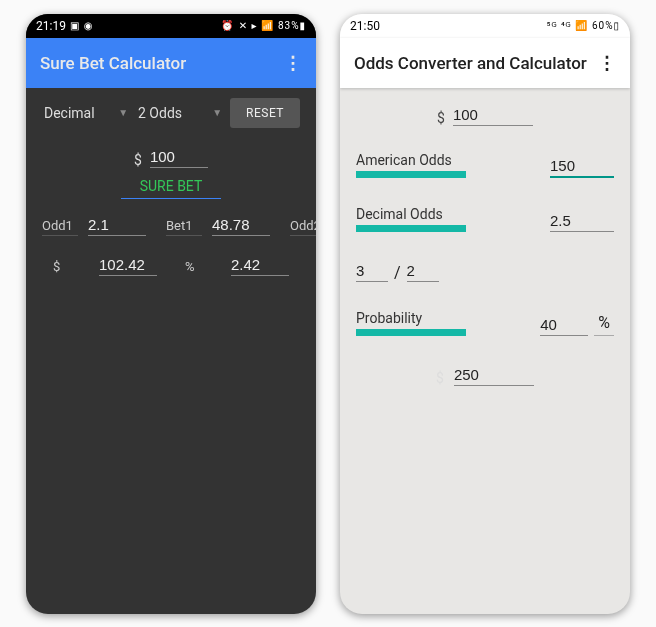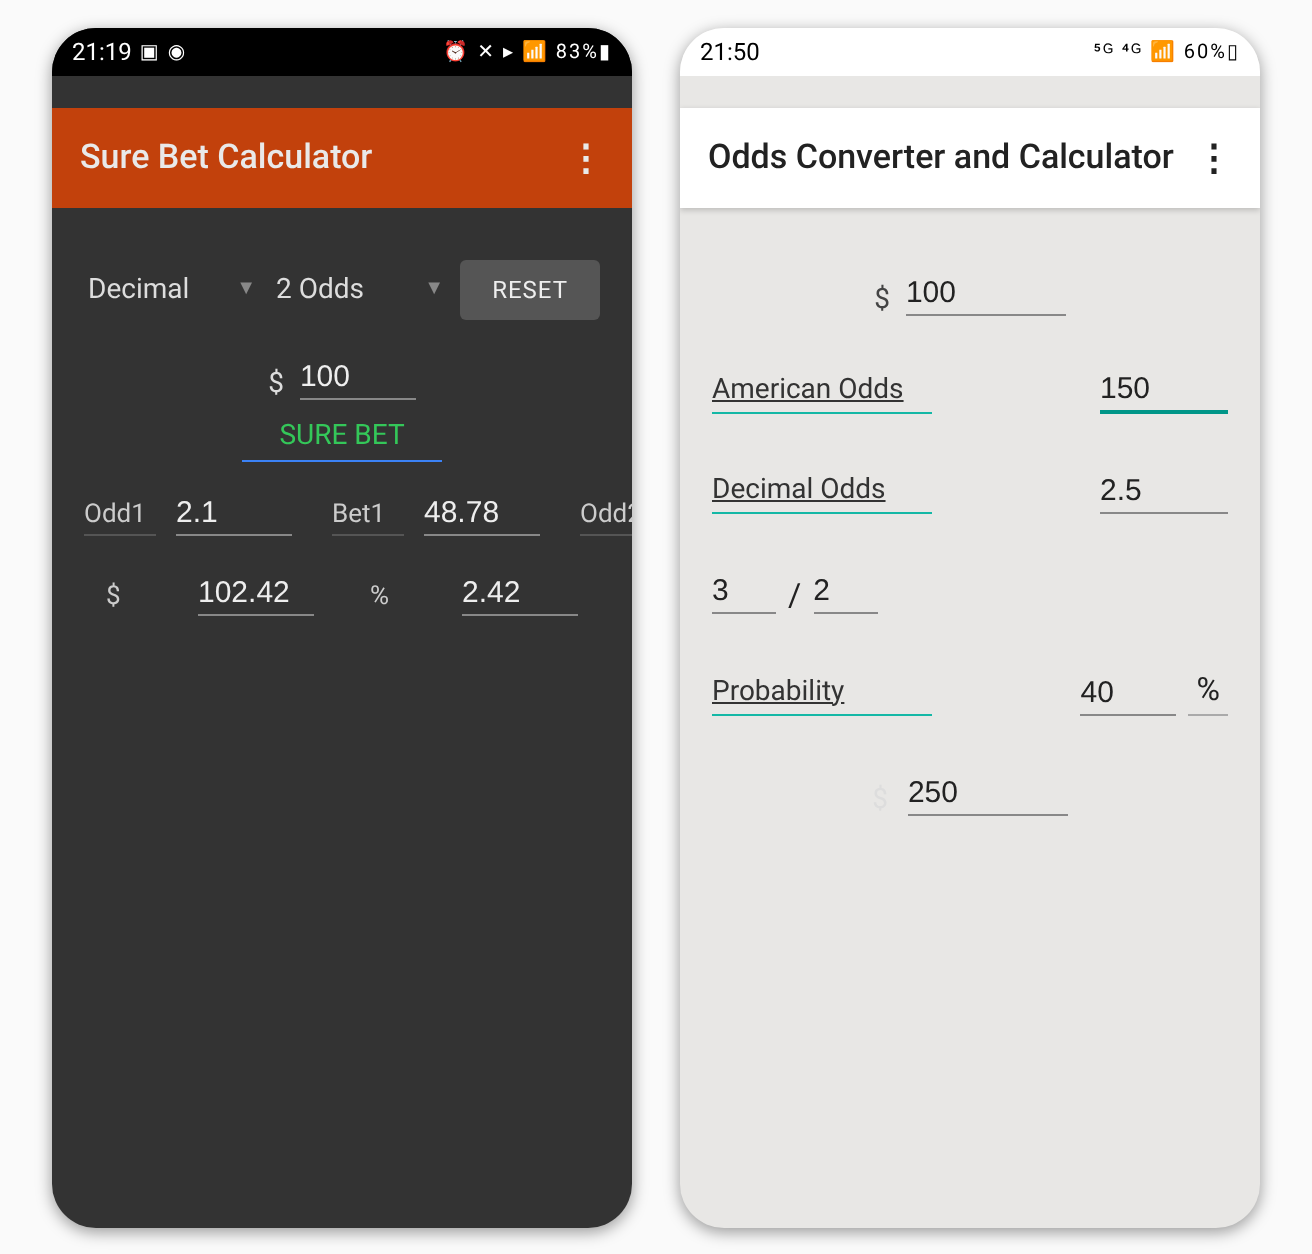--- a/index.html
+++ b/index.html
@@ -15,21 +15,20 @@
     align-items: center;
   }
   .phone {
     width: 290px;
     height: 600px;
     border-radius: 22px;
     overflow: hidden;
     box-shadow: 0 2px 8px rgba(0,0,0,0.4);
     display: flex;
     flex-direction: column;
-    gap: 16px;
   }
   .phone.dark { background:#333333; color:#e9e9e9; }
   .phone.light { background:#e8e7e5; color:#222; }
   .statusbar {
     height: 24px;
     display:flex;
     align-items:center;
     justify-content:space-between;
     padding: 0 10px;
     font-size: 12px;
@@ -38,21 +37,21 @@
   .phone.light .statusbar { background:#fff; color:#000; }
   .statusbar .left, .statusbar .right { display:flex; gap:4px; align-items:center;}
   .icons-mini { font-size:10px; letter-spacing:1px;}
   .appbar {
     height: 50px;
     display:flex;
     align-items:center;
     justify-content:space-between;
     padding: 0 14px;
   }
-  .phone.dark .appbar { background:#c2410c;text-align:right; }
+  .phone.dark .appbar { background:#3b82f6;text-align:right; }
   .phone.light .appbar { background:#fff; box-shadow: 0 1px 3px rgba(0,0,0,0.2);}
   .appbar .title { font-size: 17px; font-weight:500; }
   .appbar .more { font-size:18px; font-weight:bold; cursor:pointer;}
   .content { flex:1; padding: 10px 16px; border-radius: 12px; }
   
   .row-controls { display:flex; align-items:center; gap:6px; margin-bottom:18px;}
   .dropdown {
     flex:1;
     display:flex;
     align-items:center;
@@ -103,21 +102,21 @@
   }
   .pair { display:flex; align-items:flex-end; gap:10px;}
   .pair span { font-size:13px; color:#ccc; padding-bottom:2px; border-bottom:1px solid #555; min-width:36px; }
   .totals-row { display:flex; justify-content:center; gap:28px;}
   .totals-row .pair span { border-bottom:none;}
   
   .light .stake-row .label-sm { color:#444;}
   .light .underline-input { color:#222; border-bottom:1px solid #888;}
   .light .underline-input.focus { border-bottom:2px solid #009688;}
   .field-row { display:flex; align-items:flex-end; justify-content:space-between; margin-bottom:28px;}
-  .field-row .lbl { font-size:14px; color:#333; border-bottom:1px solid #14b8a6; padding-bottom:3px; min-width:110px;text-decoration:underline;}
+  .field-row .lbl { font-size:14px; color:#333; border-bottom:7px solid #14b8a6; padding-bottom:3px; min-width:110px;}
   .field-row .val { display:flex; align-items:flex-end; gap:6px;}
   .field-row .underline-input { width:64px;}
   .field-row .underline-input.sm { width:32px;}
   .light .result-row { display:flex; justify-content:center; align-items:flex-end; gap:10px; margin-top:10px;}
 </style>
 </head>
 <body>
 
 <div class="phone dark">
   <div class="statusbar">

